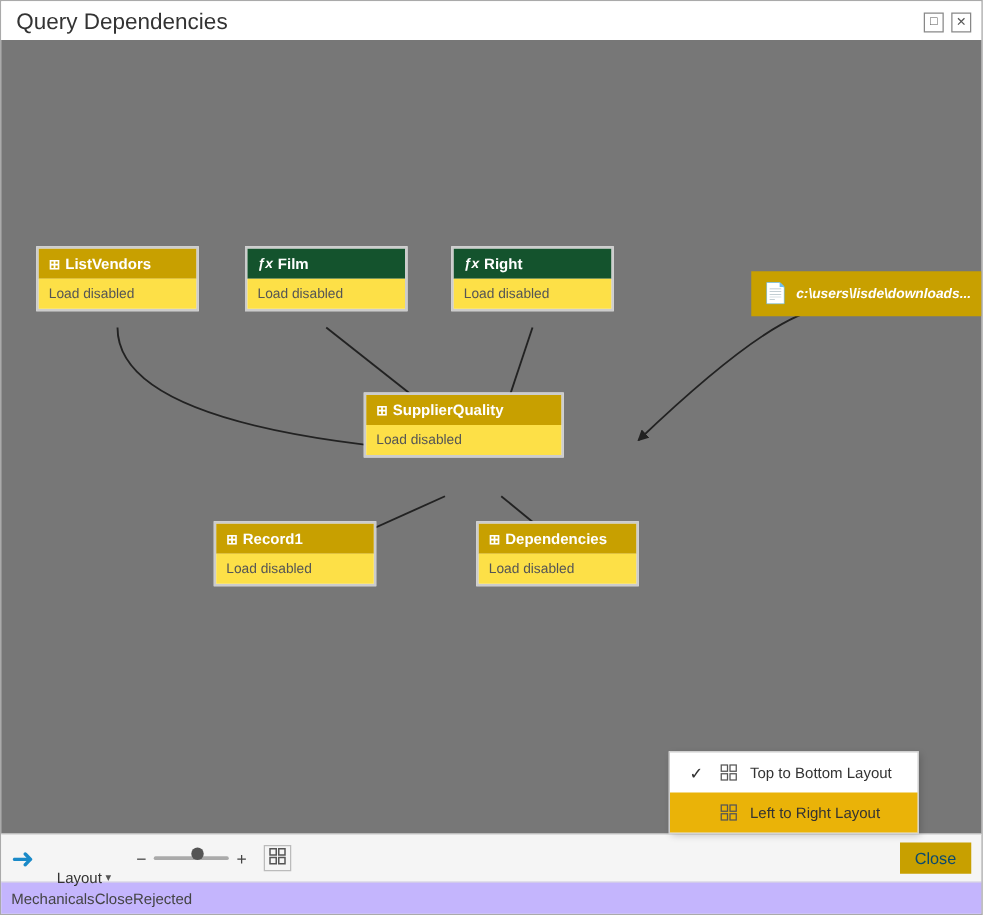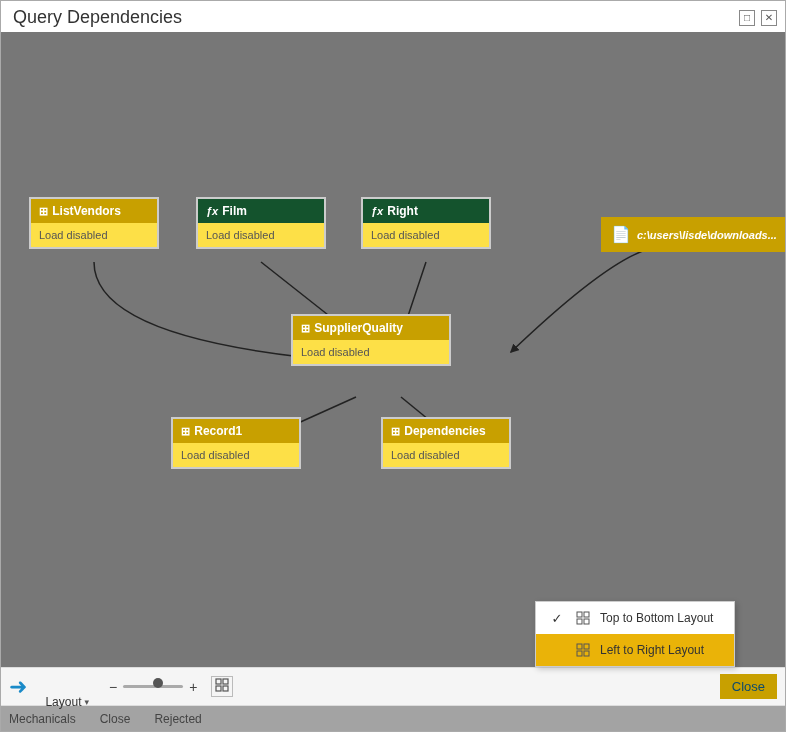--- a/index.html
+++ b/index.html
@@ -215,26 +215,25 @@
     .dropdown-item .icon-area {
       width: 18px;
       height: 18px;
       display: flex;
       align-items: center;
       justify-content: center;
     }
     
     .tabs-row {
       height: 26px;
-      background: #a3a3a3;
+      background: #c4b5fd;
       border-top: 1px solid #ddd;
       display: flex;
       align-items: center;
       padding: 0 8px;
-      gap: 24px;
       font-size: 12px;
       color: #444;
     }
   </style>
 </head>
 <body>
 
 <div class="window">
 
   <div class="title-bar">

